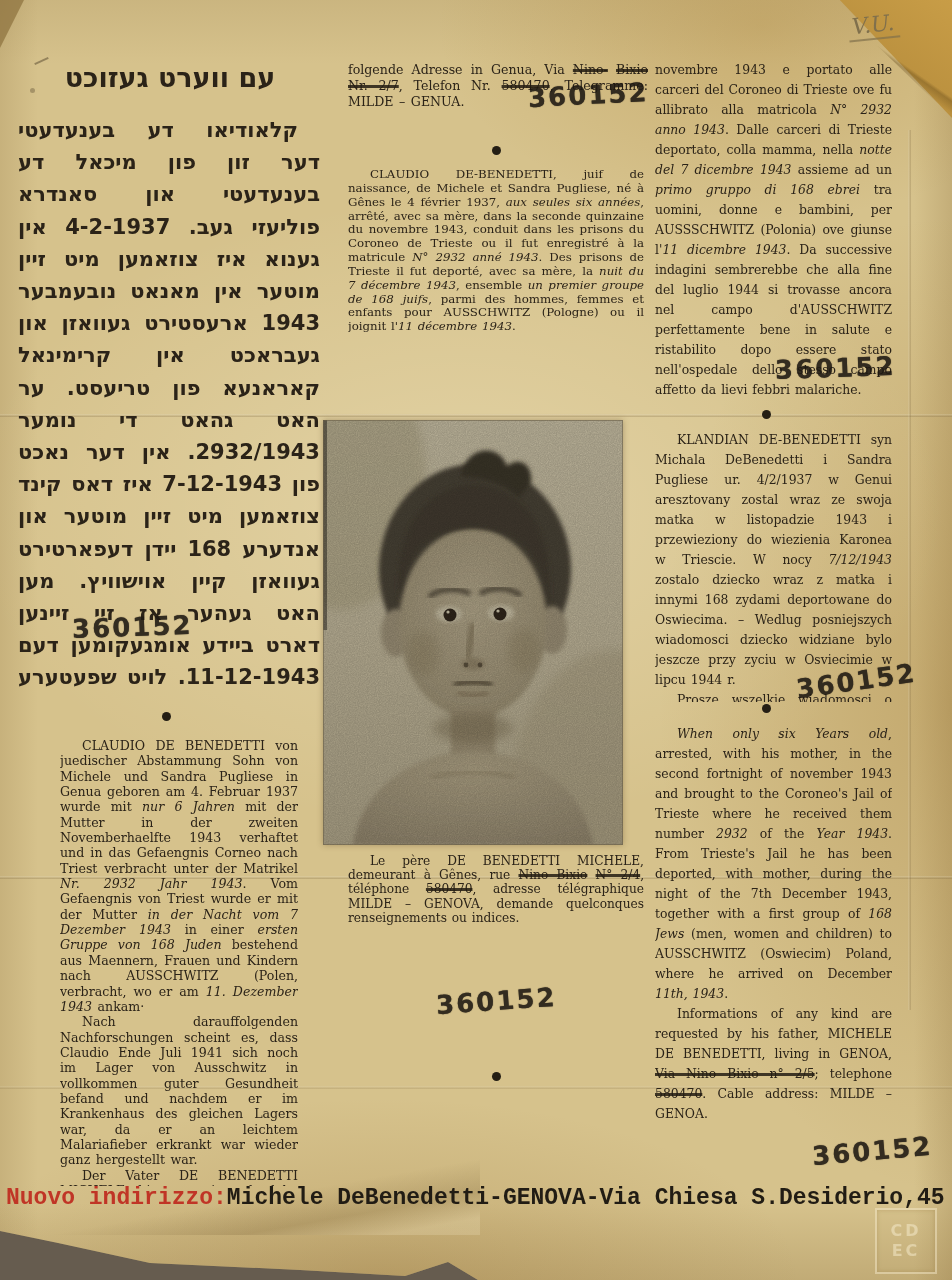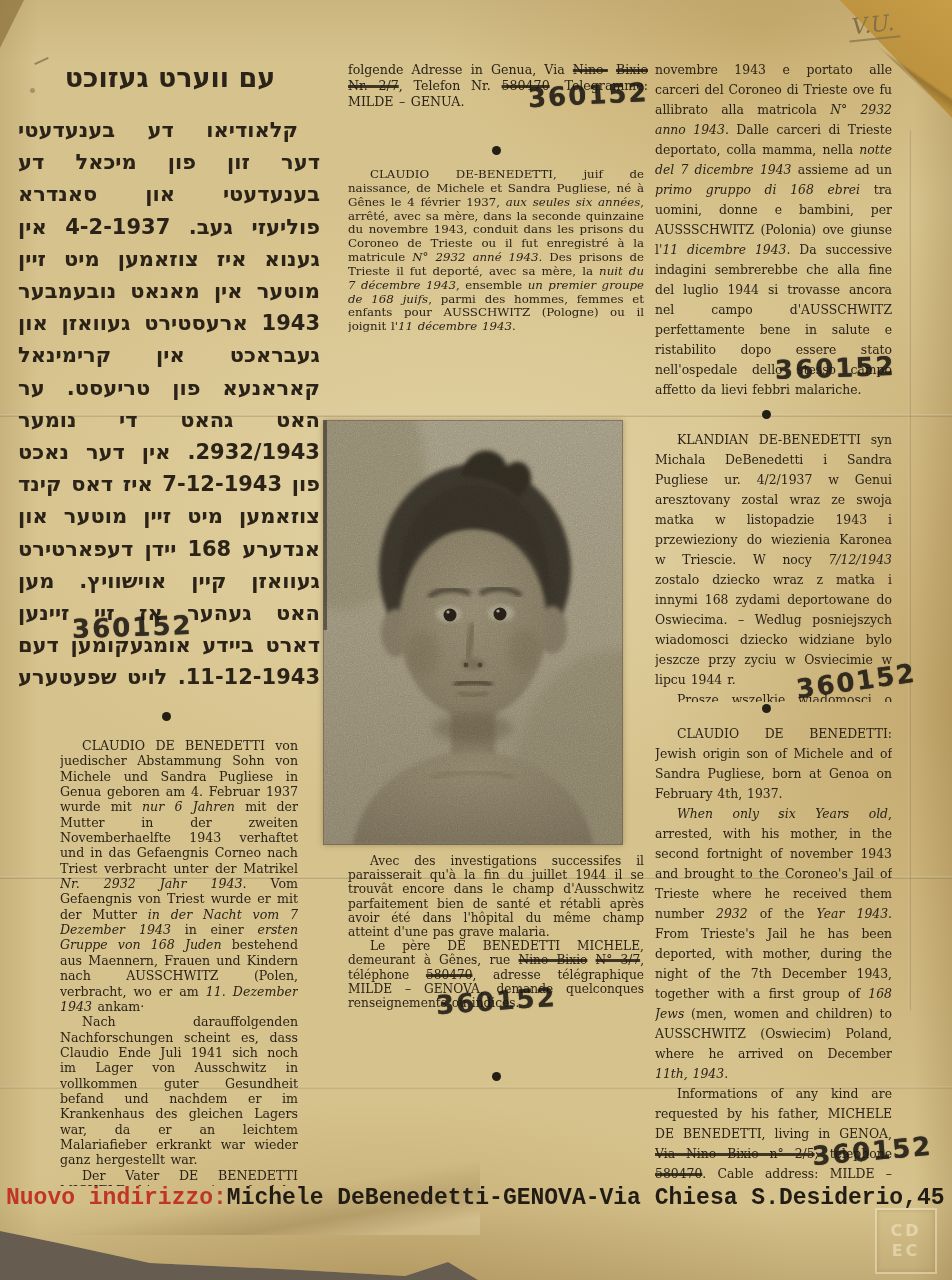--- a/index.html
+++ b/index.html
@@ -169,43 +169,41 @@
       <ellipse cx="150" cy="308" rx="40" ry="14" fill="#7d7052" opacity="0.45" filter="url(#softer)"></ellipse>
       <path d="M30,425 C38,370 88,333 150,331 C212,333 262,370 270,425 Z" fill="url(#pshoulder)" filter="url(#soft)"></path>
       <path d="M108,358 C130,350 170,350 192,358" stroke="#8b7e60" stroke-width="4" opacity="0.5" fill="none" filter="url(#soft)"></path>
       <rect x="0" y="0" width="4" height="210" fill="#332d24" opacity="0.55"></rect>
       <rect width="300" height="425" filter="url(#grain)" opacity="0.22"></rect>
       <rect x="0.5" y="0.5" width="299" height="424" fill="none" stroke="#6b5f46" opacity="0.6"></rect>
     </svg>
   </div>
 
   <div class="abs block col2-caption" style="left:348px;top:854px;width:296px;height:216px">
-    <p class="para">Avec des investigations successifes il paraisserait qu'à la fin du juillet 1944 il se trouvât encore dans le champ d'Ausschwitz parfaitement bien de santé et rétabli après avoir été dans l'hôpital du même champ atteint d'une pas grave malaria.</p>
-    <p class="para">Le père DE BENEDETTI MICHELE, demeurant à Gênes, rue <s>Nino Bixio</s> <s>N° 3/7</s>, téléphone <s>580470</s>, adresse télégraphique MILDE – GENOVA, demande quelconques renseignements ou indices.</p>
+    <p class="para">Le père DE BENEDETTI MICHELE, demeurant à Gênes, rue <s>Nino Bixio</s> <s>N° 2/4</s>, téléphone <s>580470</s>, adresse télégraphique MILDE – GENOVA, demande quelconques renseignements ou indices.</p>
   </div>
 
   <div class="abs bullet" style="left:492px;top:1072px"></div>
 
 
   <div class="abs block col3" style="left:655px;top:60px;width:237px;height:340px">
     <p class="para-noindent">novembre 1943 e portato alle carceri del Coroneo di Trieste ove fu allibrato alla matricola <i>N° 2932 anno 1943</i>. Dalle carceri di Trieste deportato, colla mamma, nella <i>notte del 7 dicembre 1943</i> assieme ad un <i>primo gruppo di 168 ebrei</i> tra uomini, donne e bambini, per AUSSSCHWITZ (Polonia) ove giunse l'<i>11 dicembre 1943</i>. Da successive indagini sembrerebbe che alla fine del luglio 1944 si trovasse ancora nel campo d'AUSSCHWITZ perfettamente bene in salute e ristabilito dopo essere stato nell'ospedale dello stesso campo affetto da lievi febbri malariche.</p>
     <p class="para">Richiede qualsiasi informazioni ed indizi il padre DE BENEDETTI MICHELE abitante in Genova, <s>via Nino</s> <s>Bixio N° 2/7</s>, telefono <s>580470</s>, indirizzo telegrafico MILDE – GENOVA.</p>
   </div>
 
   <div class="abs bullet" style="left:762px;top:410px"></div>
 
   <div class="abs block col3" style="left:655px;top:430px;width:237px;height:272px">
     <p class="para">KLANDIAN DE-BENEDETTI syn Michala DeBenedetti i Sandra Pugliese ur. 4/2/1937 w Genui aresztovany zostal wraz ze swoja matka w listopadzie 1943 i przewieziony do wiezienia Karonea w Triescie. W nocy <i>7/12/1943</i> zostalo dziecko wraz z matka i innymi 168 zydami deportowane do Oswiecima. – Wedlug posniejszych wiadomosci dziecko widziane bylo jeszcze przy zyciu w Osviecimie w lipcu 1944 r.</p>
     <p class="para">Prosze wszelkie wiadomosci o danem dziecku kierowac do ojca DeBENEDETTI MICHAL, GENUA, <s>via Nino- Bixio -2/7</s>, folgende adresse MILDE–GENUA, telephone <s>580470</s>.</p>
   </div>
 
   <div class="abs bullet" style="left:762px;top:704px"></div>
 
   <div class="abs block col3" style="left:655px;top:724px;width:237px;height:458px">
-    <p class="para">CLAUDIO DE BENEDETTI: Jewish origin son of Michele and of Sandra Pugliese, born at Genoa on February 4th, 1937.</p>
     <p class="para"><i>When only six Years old</i>, arrested, with his mother, in the second fortnight of november 1943 and brought to the Coroneo's Jail of Trieste where he received them number <i>2932</i> of the <i>Year 1943</i>. From Trieste's Jail he has been deported, with mother, during the night of the 7th December 1943, together with a first group of <i>168 Jews</i> (men, women and children) to AUSSCHWITZ (Oswiecim) Poland, where he arrived on December <i>11th, 1943</i>.</p>
     <p class="para">Informations of any kind are requested by his father, MICHELE DE BENEDETTI, living in GENOA, <s>Via Nino Bixio n° 2/5</s>; telephone <s>580470</s>. Cable address: MILDE – GENOA.</p>
   </div>
 
   <div class="abs stamp" style="left:528px;top:80px;transform:rotate(-3deg)">360152</div>
   <div class="abs stamp" style="left:72px;top:612px;transform:rotate(-2deg)">360152</div>
   <div class="abs stamp" style="left:775px;top:353px;transform:rotate(-2deg)">360152</div>
   <div class="abs stamp" style="left:796px;top:666px;transform:rotate(-8deg)">360152</div>
   <div class="abs stamp" style="left:436px;top:986px;transform:rotate(-4deg)">360152</div>
   <div class="abs stamp" style="left:812px;top:1136px;transform:rotate(-5deg)">360152</div>

